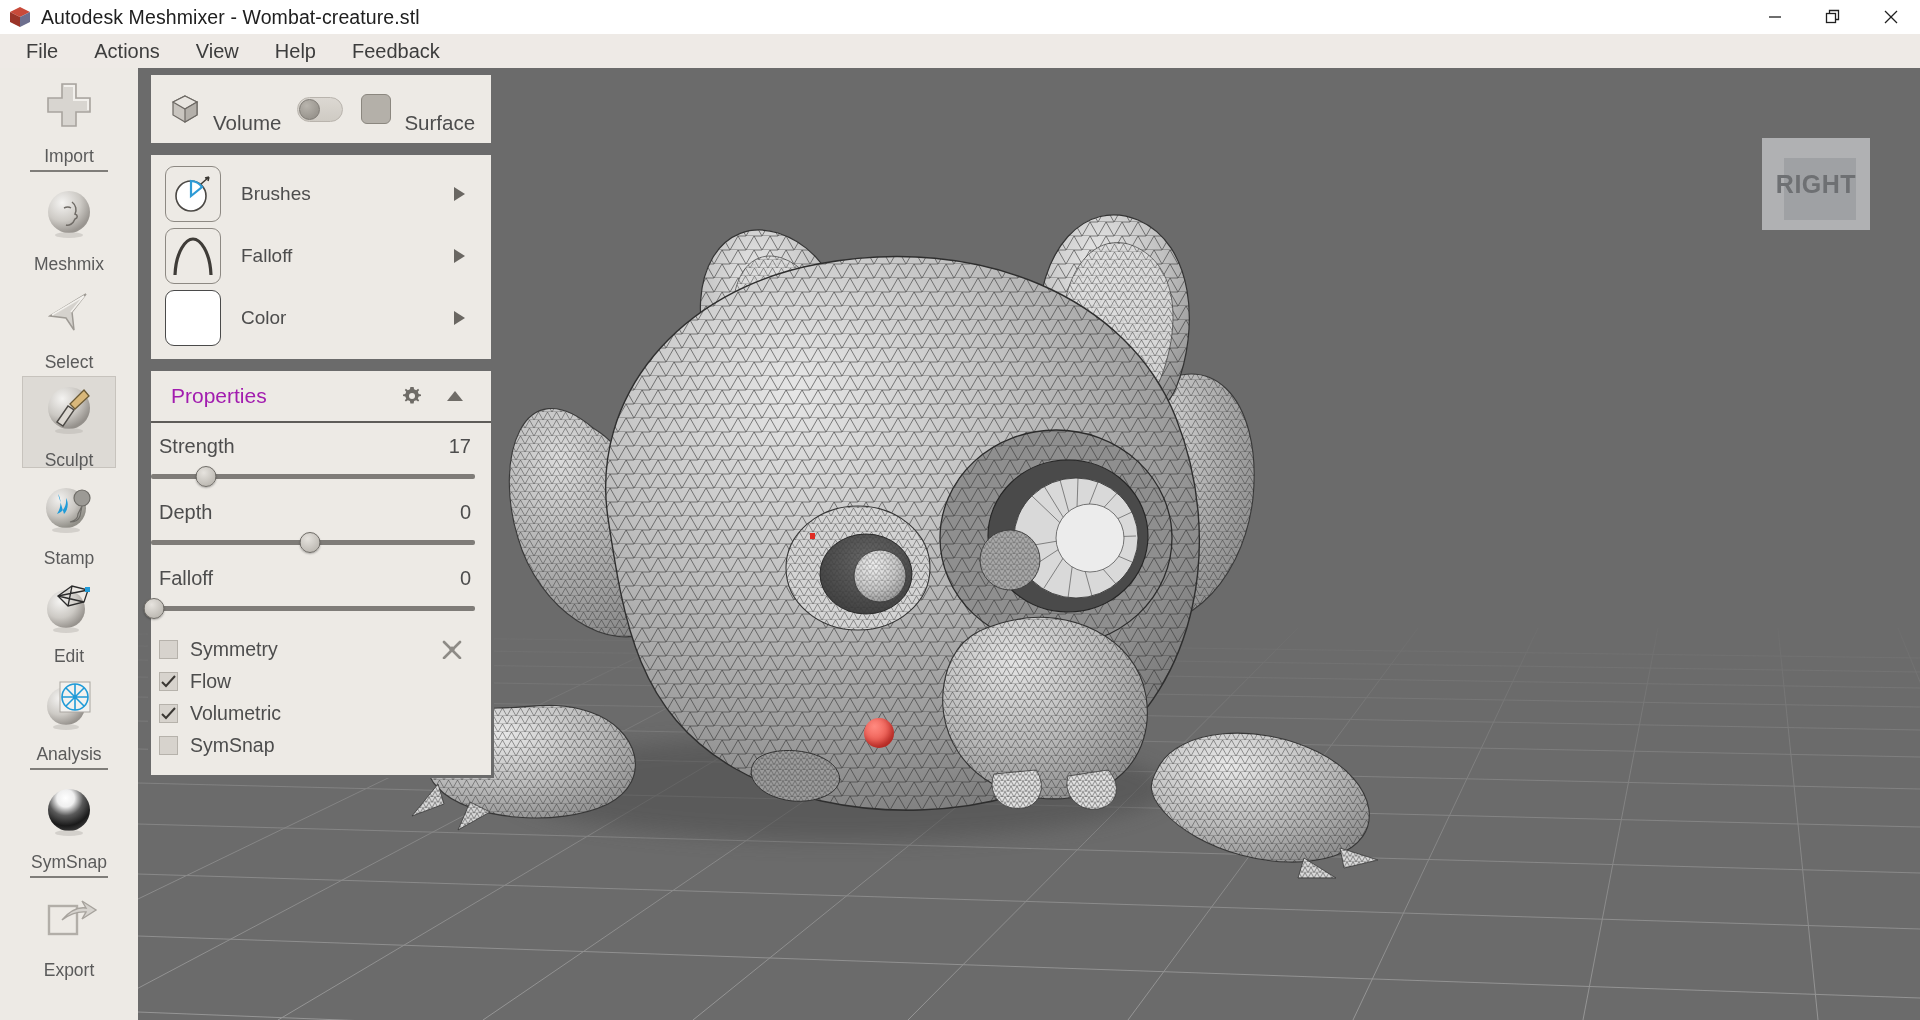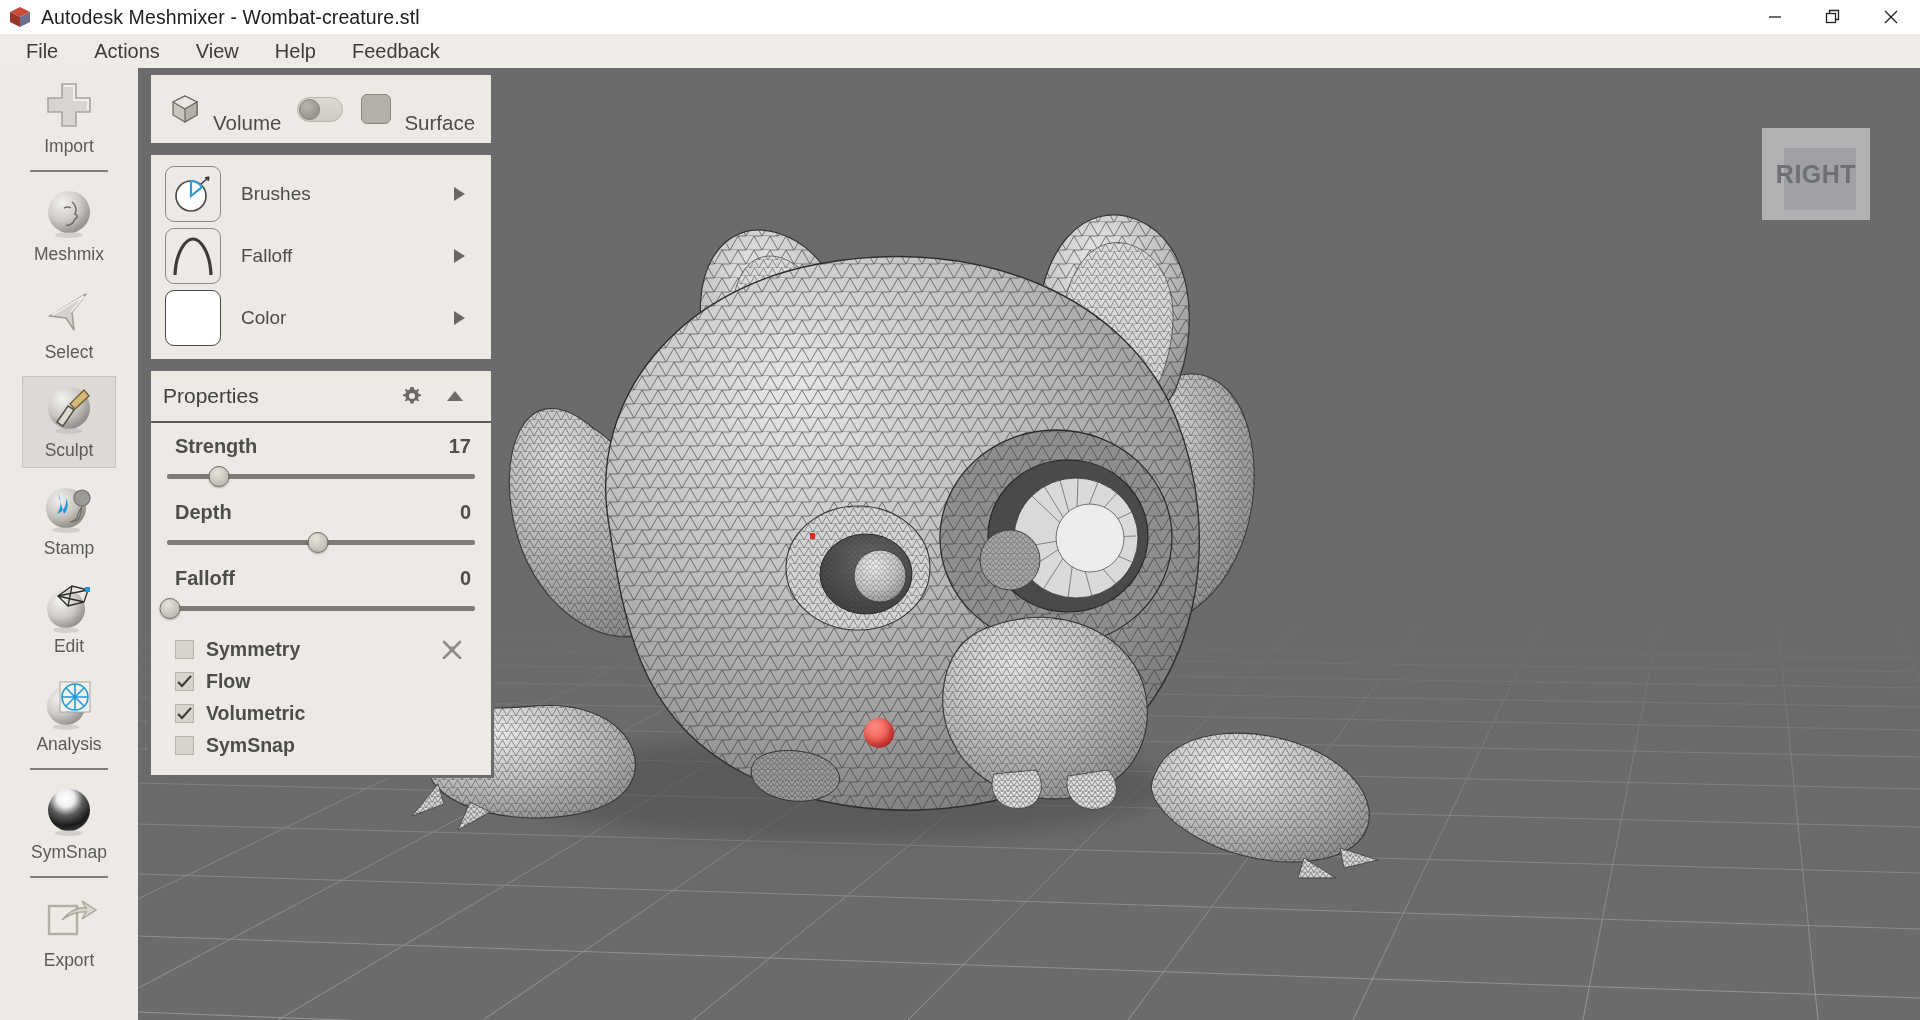--- a/index.html
+++ b/index.html
@@ -51,21 +51,21 @@
     overflow: hidden;
   }
   .tool {
     width: 138px; height: 98px;
     display: flex; flex-direction: column; align-items: center; justify-content: flex-start;
     padding-top: 8px;
     position: relative;
   }
   .tool .ico { width: 58px; height: 58px; display:block; }
   .tool .tlabel {
-    font-size: 17.5px; color: #5a5a5a; margin-top: 2px;
+    font-size: 17.5px; color: #5a5a5a; margin-top: 12px;
     text-align: center; line-height: 20px;
   }
   .tool.selected .hl {
     position: absolute; left: 22px; top: 4px; width: 94px; height: 92px;
     background: #dddad5; border: 1px solid #c7c3bd;
     z-index: 0;
   }
   .tool .inner { position: relative; z-index: 1; display:flex; flex-direction:column; align-items:center; }
   .divider {
     width: 78px; height: 2px; background: #7f7d79; margin: 4px auto 4px auto;
@@ -116,24 +116,24 @@
   }
   .bfc-tile.white { background: #ffffff; border-color: #4a4a4a; }
   .bfc-label { font-size: 19px; color: #4d4d4d; margin-left: 20px; }
   .bfc-arrow { margin-left: auto; margin-right: 10px; }
 
   
   #prop-head {
     height: 52px; display: flex; align-items: center; padding: 0 12px;
     border-bottom: 2px solid #5e5c59;
   }
-  #prop-title { font-size: 21px; color: #404040; }
+  #prop-title { font-size: 21px; color: #a21caf; margin-left: 8px; }
   #prop-head .hicons { margin-left: auto; display: flex; align-items: center; gap: 22px; margin-right: 14px; }
 
-  #prop-body { padding: 12px 16px 14px 16px; font-weight: bold; }
+  #prop-body { padding: 12px 16px 14px 0; }
   .slider-block { margin-bottom: 14px; }
   .slider-row {
     display: flex; align-items: baseline; justify-content: space-between;
     padding: 0 4px 0 8px; margin-bottom: 7px;
   }
   .slider-name { font-size: 20px; color: #4d4d4d; }
   .slider-val  { font-size: 20px; color: #4d4d4d; }
   .track-wrap { position: relative; height: 22px; }
   .track {
     position: absolute; left: 0; right: 0; top: 9px; height: 5px;
@@ -165,21 +165,21 @@
   }
   #grid-svg { position: absolute; left: 0; top: 0; }
   #model-svg { position: absolute; left: 0; top: 0; }
 
   
   #viewcube {
     position: absolute; right: 46px; top: 46px;
     width: 116px; height: 106px;
   }
   #viewcube .face {
-    position: absolute; left: 4px; top: 14px; width: 108px; height: 92px;
+    position: absolute; left: 4px; top: 24px; width: 108px; height: 92px;
     background: #b0b1b3;
     display: flex; align-items: center; justify-content: center;
   }
   #viewcube .inner-band {
     position: absolute; left: 22px; top: 20px; width: 72px; height: 62px;
     background: #9fa1a4;
   }
   #viewcube .cubetext {
     position: relative; z-index: 2;
     font-size: 25px; font-weight: bold; color: #6e7073; letter-spacing: 0.5px;

